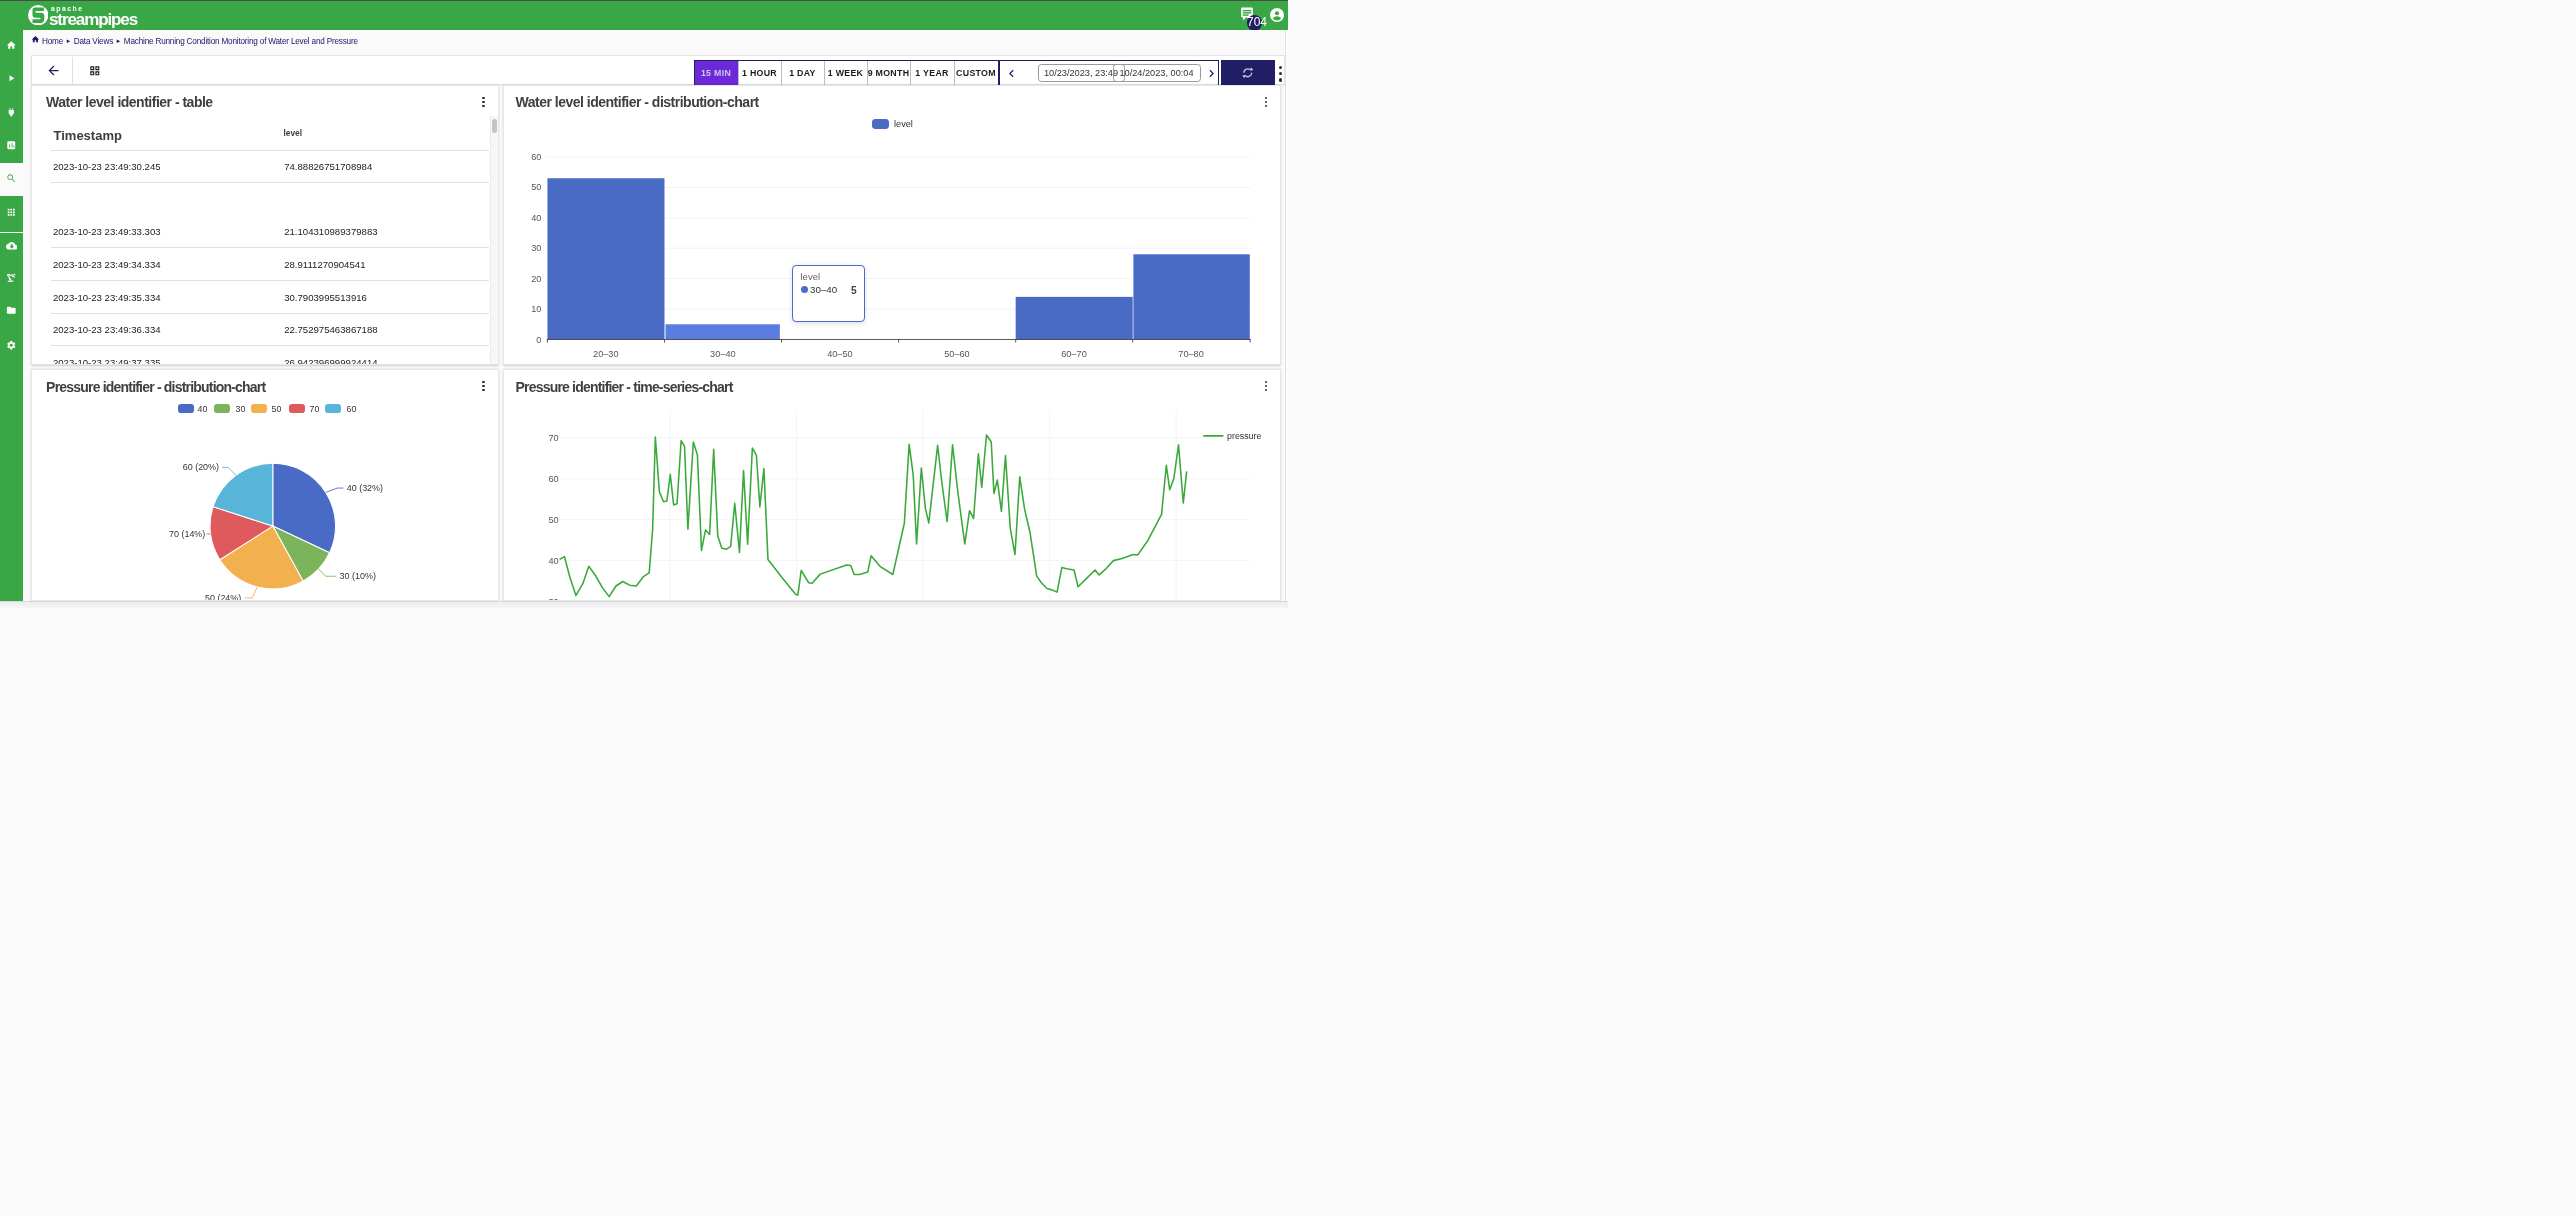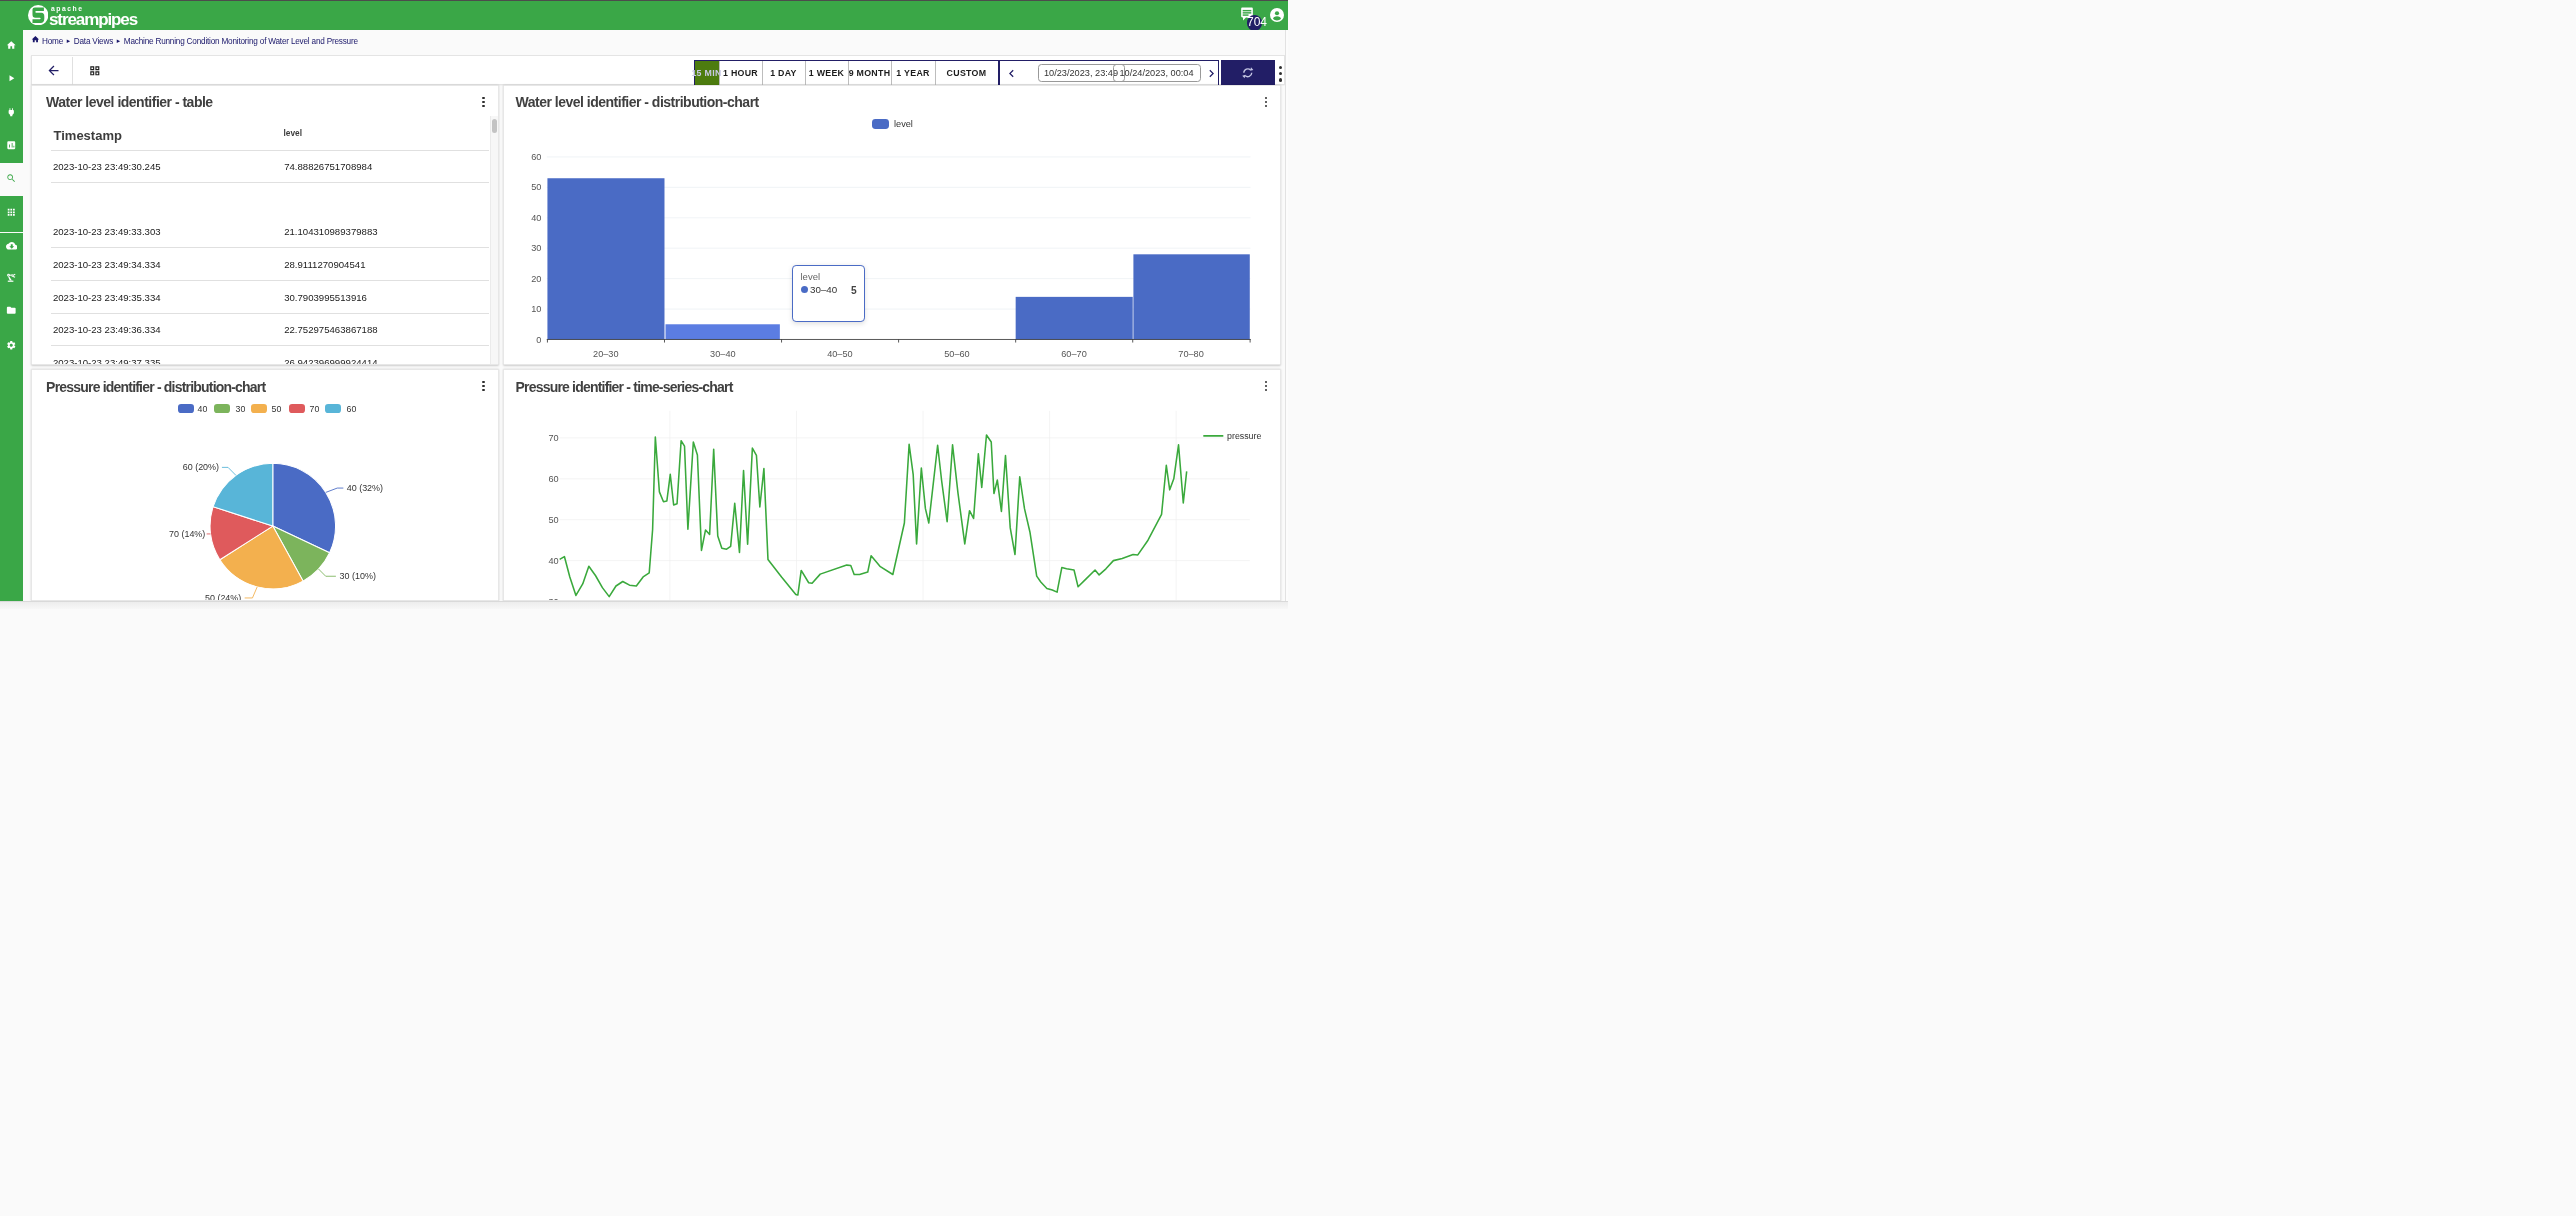--- a/index.html
+++ b/index.html
@@ -104,21 +104,21 @@
 </div>
 <div class="abs" id="toolbar">
   <svg class="abs" style="left:14.3px;top:7.1px" width="15" height="15" viewBox="0 0 24 24">
       <path fill="#221e66" d="M20 11H7.83l5.59-5.59L12 4l-8 8 8 8 1.41-1.41L7.83 13H20v-2z"></path>
     </svg>
   <div class="abs" style="left:40px;top:0.7px;width:0.7px;height:28.5px;background:#e0e0e0"></div>
   <svg class="abs" style="left:56px;top:7.8px" width="13.6" height="13.6" viewBox="0 0 24 24">
       <path fill="#1d1d1d" d="M4 4h7v7H4V4zm2 2v3h3V6H6zm7-2h7v7h-7V4zm2 2v3h3V6h-3zM4 13h7v7H4v-7zm2 2v3h3v-3H6zm7-2h7v7h-7v-7zm2 2v3h3v-3h-3z"></path>
     </svg>
   <div class="abs" style="left:662px;top:3.9px;width:305px;height:26px;border:1px solid #221e66;display:flex;font-size:8.8px;font-weight:bold;letter-spacing:0.3px;color:#1c1c1c;white-space:nowrap;">
-    <div style="width:24px;background:#4d7c0f;color:#c9cae6;display:flex;align-items:center;justify-content:center;">15 MIN</div>
+    <div style="width:43px;background:#6d28d9;color:#c9cae6;display:flex;align-items:center;justify-content:center;">15 MIN</div>
     <div style="width:43px;border-left:0.7px solid #bdbdbd;display:flex;align-items:center;justify-content:center;">1 HOUR</div>
     <div style="width:43px;border-left:0.7px solid #bdbdbd;display:flex;align-items:center;justify-content:center;">1 DAY</div>
     <div style="width:43px;border-left:0.7px solid #bdbdbd;display:flex;align-items:center;justify-content:center;">1 WEEK</div>
     <div style="width:43px;border-left:0.7px solid #bdbdbd;display:flex;align-items:center;justify-content:center;">9 MONTH</div>
     <div style="width:44px;border-left:0.7px solid #bdbdbd;display:flex;align-items:center;justify-content:center;">1 YEAR</div>
     <div style="flex:1;border-left:0.7px solid #bdbdbd;display:flex;align-items:center;justify-content:center;">CUSTOM</div>
   </div>
   <div class="abs" style="left:967px;top:3.9px;width:220px;height:26px;border:1px solid #221e66;"></div>
   <svg class="abs" style="left:972px;top:9.5px" width="15" height="15" viewBox="0 0 24 24">
       <path fill="#221e66" d="M15.41 7.41 14 6l-6 6 6 6 1.41-1.41L10.83 12z"></path>

